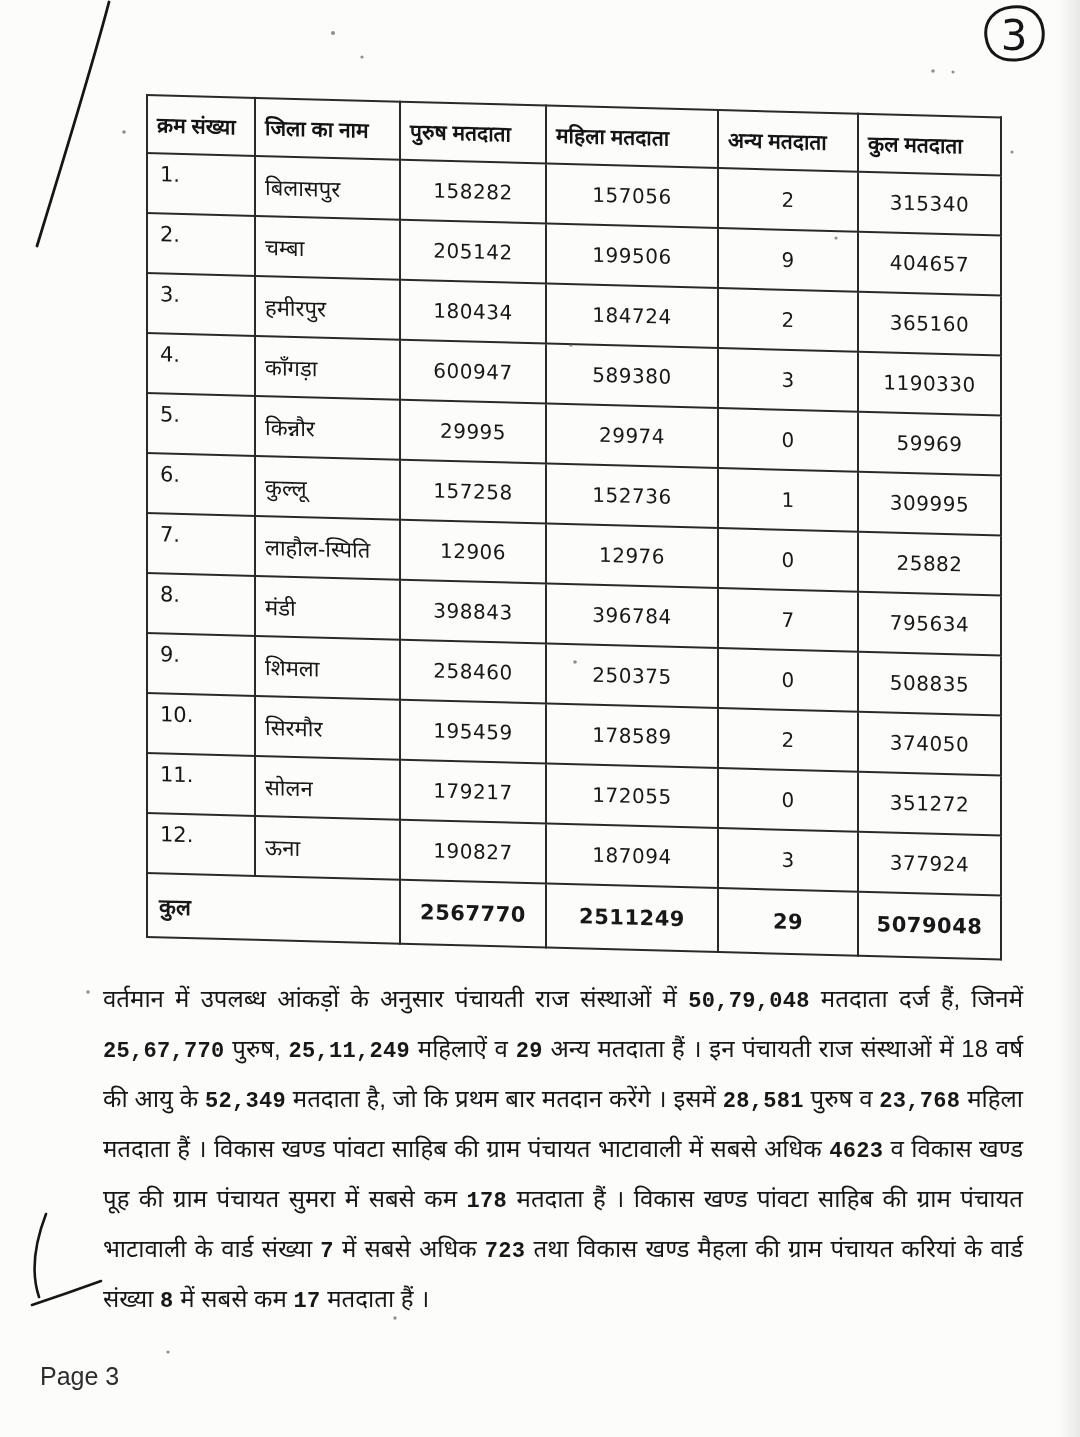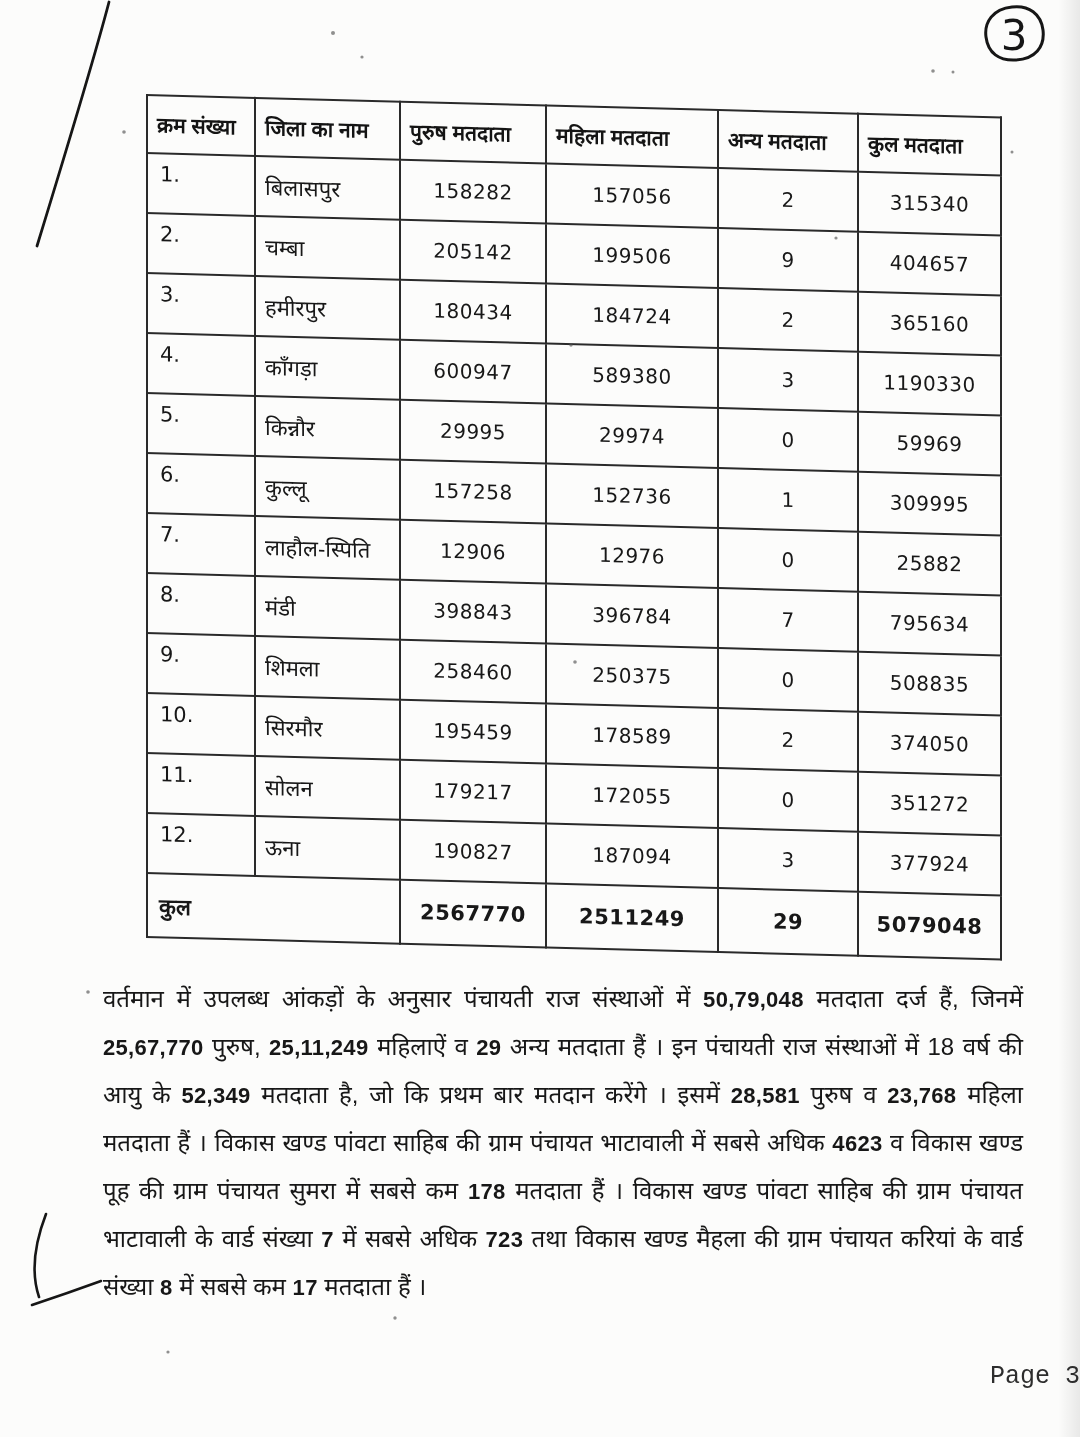--- a/index.html
+++ b/index.html
@@ -90,32 +90,32 @@
     position: absolute;
     left: 103px; top: 975px;
     width: 920px;
     font-size: 24px;
     line-height: 47px;
     text-align: justify;
     color: #171717;
   }
   .summary .bold-num {
     font-weight: 700;
-    font-family: Liberation Sans, sans-serif;
+    font-family: Liberation Mono, monospace;
     font-size: 22px;
     letter-spacing: 0.3px;
   }
   
   .footer {
     position: absolute;
     left: 40px; right: 0; top: 1362px;
-    text-align: right;
+    text-align: left;
     font-size: 25px;
     color: #2d2d2d;
-    font-family: Liberation Mono, monospace;
+    font-family: Liberation Sans, sans-serif;
   }
   
   .pen-marks {
     position: absolute; left: 0; top: 0;
     width: 1080px; height: 1437px;
     pointer-events: none;
   }
   .pen-marks text {
     font-family: "DejaVu Sans", sans-serif;
     fill: #161616;

